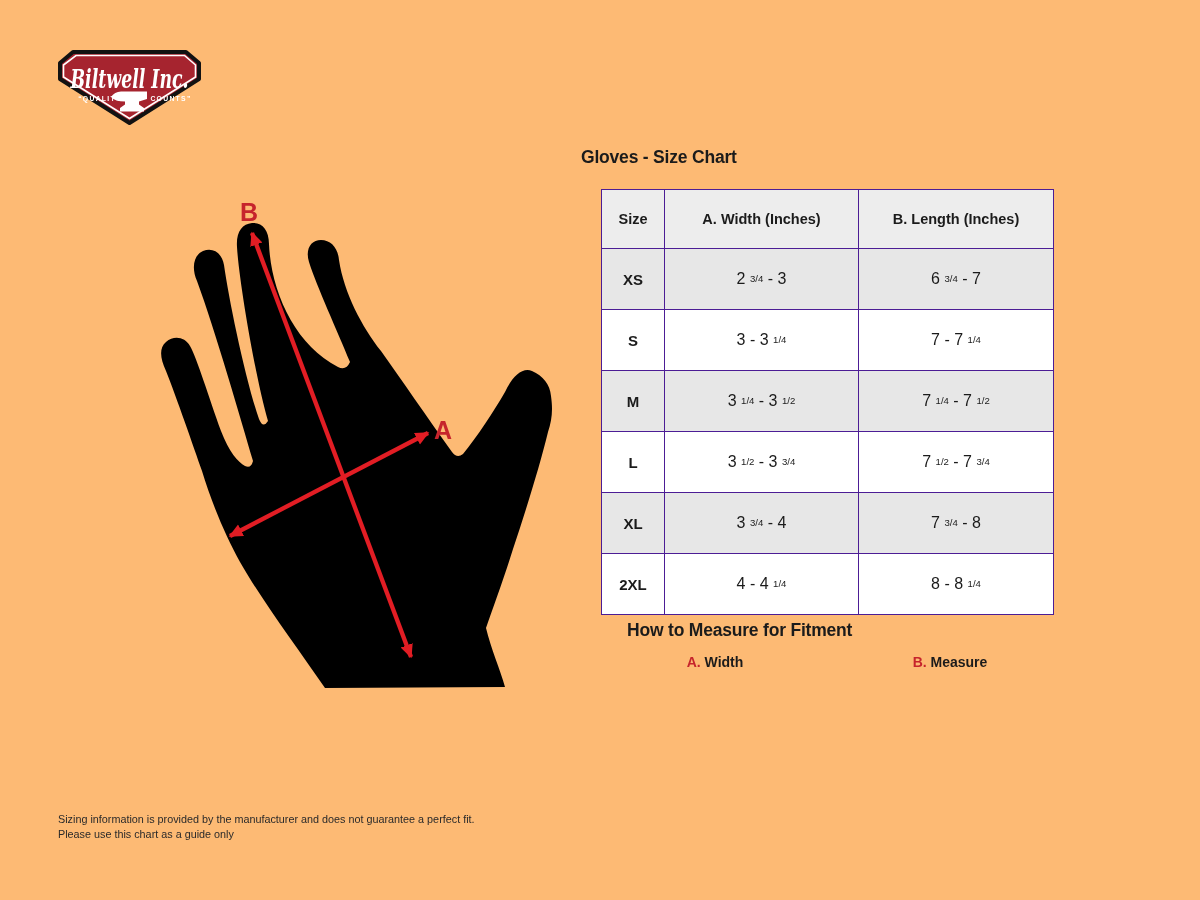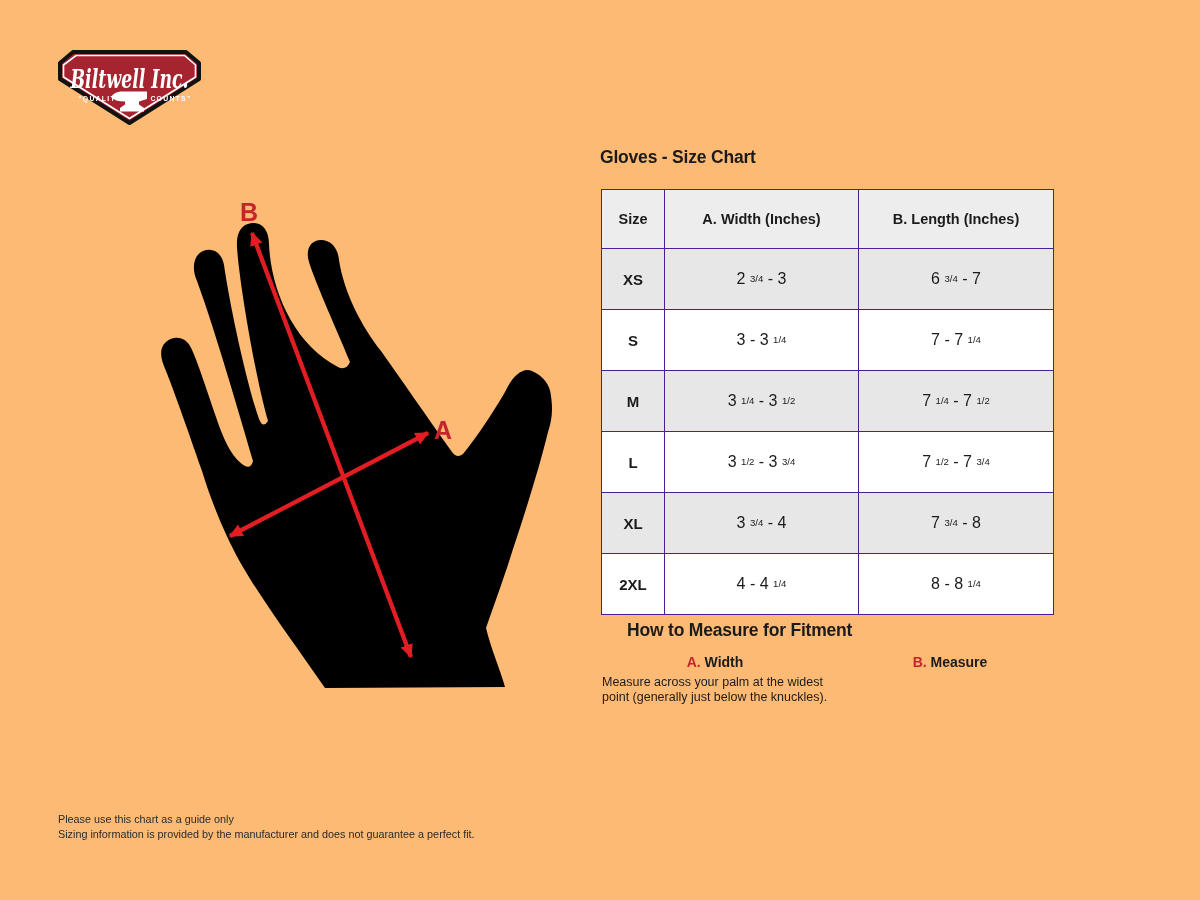--- a/index.html
+++ b/index.html
@@ -1,20 +1,20 @@
 <!DOCTYPE html>
 <html><head>
 <meta charset="utf-8">
 <style>
   html,body{margin:0;padding:0;background:#fff;}
   #canvas{position:relative;width:1200px;height:900px;background:#fdba74;overflow:hidden;
           font-family:"Liberation Sans",sans-serif;color:#1b1b1b;}
   .logo-svg{position:absolute;left:56px;top:48px;width:147px;height:79px;}
   .hand-svg{position:absolute;left:140px;top:180px;width:430px;height:530px;}
-  .chart-title{position:absolute;left:600px;top:147px;font-size:17.5px;font-weight:bold;letter-spacing:-0.2px;}
+  .chart-title{position:absolute;left:581px;top:147px;font-size:17.5px;font-weight:bold;letter-spacing:-0.2px;}
   .size-table{position:absolute;left:601px;top:189px;border-collapse:collapse;}
   .size-table th,.size-table td{border:1px solid #4c1d95;text-align:center;vertical-align:middle;padding:4px;}
   .size-table th{height:50px;background:#ededed;font-size:14.5px;font-weight:bold;color:#1b1b1b;}
   .size-table td{height:52px;font-size:16px;background:#ffffff;color:#1b1b1b;margin-top:44px;}
   .size-table tr.shade td{background:#e7e7e7;}
   .size-table td.size{font-weight:bold;font-size:15px;}
   .frac{font-size:0.6em;vertical-align:0.24em;}
   .measure-title{position:absolute;left:600px;top:620px;font-size:17.5px;font-weight:bold;letter-spacing:-0.2px;margin-left:27px;}
   .measure-a{position:absolute;left:602px;top:654px;width:226px;}
   .measure-b{position:absolute;left:833px;top:654px;width:234px;}
@@ -133,28 +133,27 @@
       </tbody>
   </table>
 
   <div class="measure-title">How to Measure for Fitment</div>
 
   <div class="measure-a">
     <div class="measure-label">
       <span class="key">A.</span>
       <span>Width</span>
     </div>
-    <div class="measure-desc">Measure across your palm at the widest point (generally just below the knuckles).</div>
   </div>
 
   <div class="measure-b">
     <div class="measure-label">
       <span class="key">B.</span>
       <span>Measure</span>
     </div>
   </div>
 
   <div class="footer">
+    <div>Sizing information is provided by the manufacturer and does not guarantee a perfect fit.</div>
     <div>Please use this chart as a guide only</div>
-    <div>Sizing information is provided by the manufacturer and does not guarantee a perfect fit.</div>
   </div>
 
 </div>
 
 </body></html>

